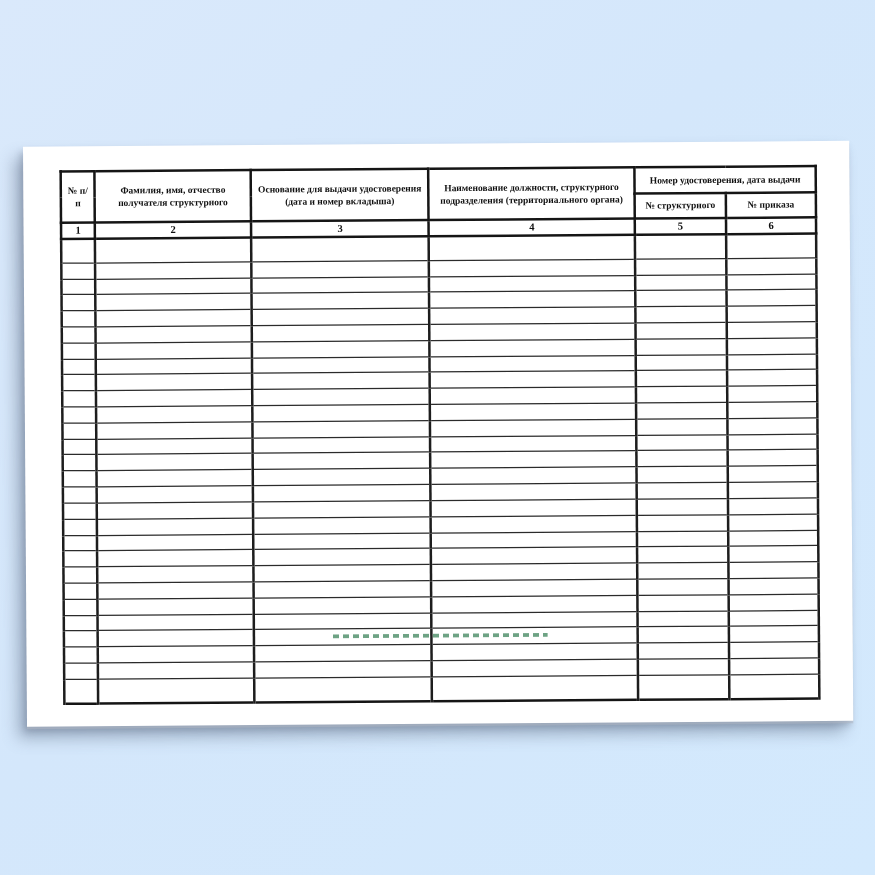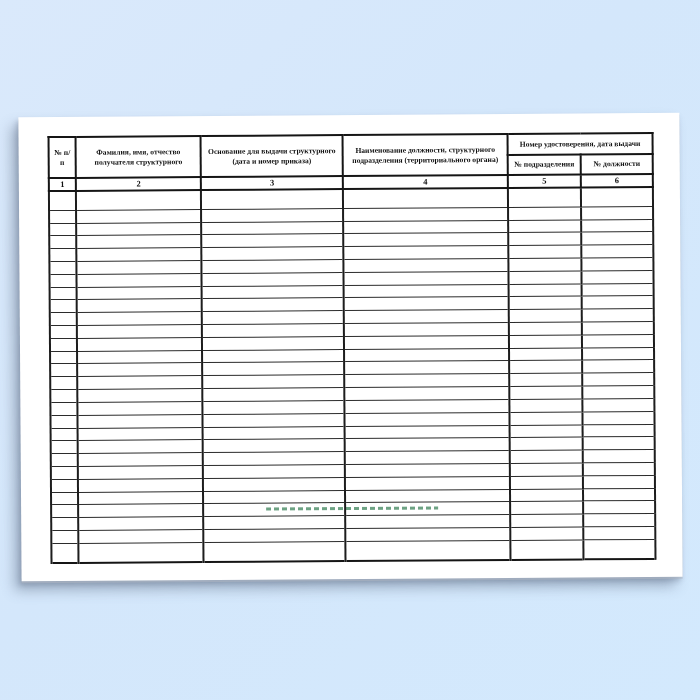--- a/index.html
+++ b/index.html
@@ -87,27 +87,27 @@
             <col class="c2">
             <col class="c3">
             <col class="c4">
             <col class="c5">
             <col class="c6">
         </colgroup>
         <thead>
           <tr class="head-row-1">
             <th rowspan="2">№ п/п</th>
             <th rowspan="2">Фамилия, имя, отчество получателя структурного</th>
-            <th rowspan="2">Основание для выдачи структурного (дата и номер приказа)</th>
+            <th rowspan="2">Основание для выдачи удостоверения (дата и номер вкладыша)</th>
             <th rowspan="2">Наименование должности, структурного подразделения (территориального органа)</th>
             <th colspan="2">Номер удостоверения, дата выдачи</th>
           </tr>
           <tr class="head-row-2">
-            <th>№ подразделения</th>
-            <th>№ должности</th>
+            <th>№ структурного</th>
+            <th>№ приказа</th>
           </tr>
           <tr class="num-row">
             <th>1</th>
             <th>2</th>
             <th>3</th>
             <th>4</th>
             <th>5</th>
             <th>6</th>
           </tr>
         </thead>

